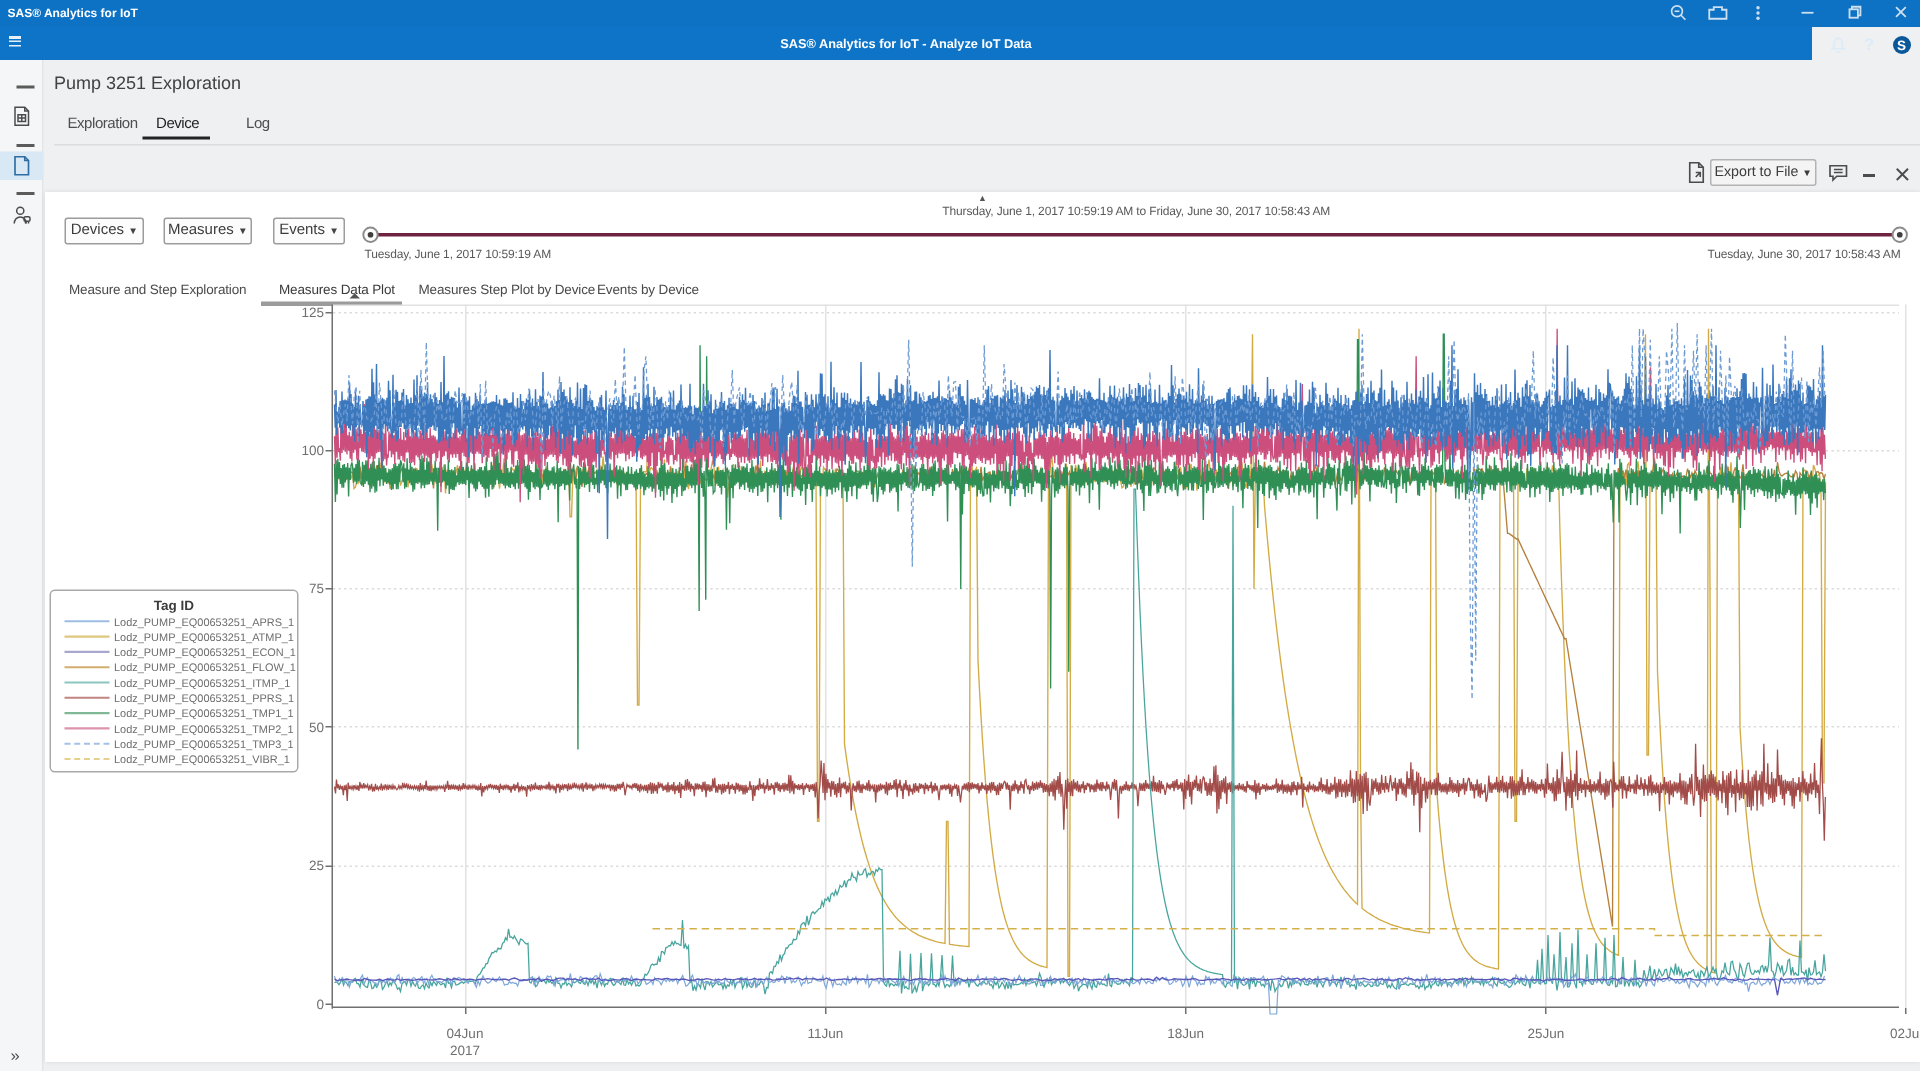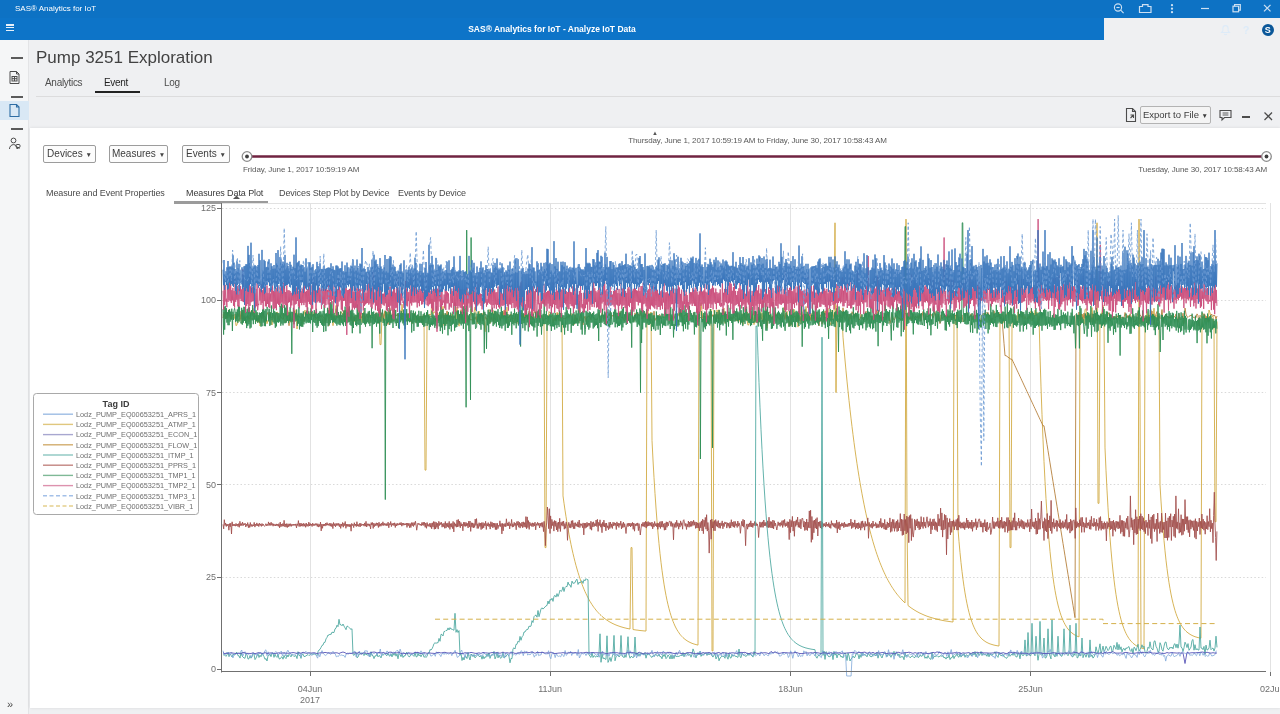--- a/index.html
+++ b/index.html
@@ -1,25 +1,25 @@
 <!DOCTYPE html>
 <html><head><meta charset="utf-8">
 <style>
 *{margin:0;padding:0;box-sizing:border-box}
 html,body{width:1280px;height:714px;overflow:hidden;font-family:"Liberation Sans",sans-serif;background:#eff0f2}
 .abs{position:absolute}
 #bar1{position:absolute;left:0;top:0;width:1280px;height:18px;background:#0d72c4;color:#fff}
-#bar1 .t{position:absolute;left:15px;top:4px;font-size:8px;font-weight:normal;letter-spacing:0}
-#bar2{position:absolute;left:0;top:18px;width:1104px;height:22px;background:#0d74c8;color:#fff}
+#bar1 .t{position:absolute;left:5px;top:4px;font-size:8px;font-weight:bold;letter-spacing:0}
+#bar2{position:absolute;left:0;top:18px;width:1208px;height:22px;background:#0d74c8;color:#fff}
 #ham{position:absolute;left:6px;top:6px;width:8px;height:10px}
 #ham div{height:1.7px;background:#e8f1fa;margin-bottom:1.1px}
 #bar2 .t{position:absolute;left:0;right:0;top:5.5px;text-align:center;font-size:8.5px;font-weight:bold;color:#fff}
 #side{position:absolute;left:0;top:40px;width:29px;height:674px;background:#f5f6f7;border-right:1px solid #e3e4e6}
 .sideicon{position:absolute;left:7px;width:15px;height:15px}
-#title{position:absolute;left:36px;top:47.5px;font-size:17px;color:#424242;letter-spacing:0}
+#title{position:absolute;left:36px;top:47.5px;font-size:12px;color:#424242;letter-spacing:0}
 .tab{position:absolute;top:77px;font-size:10px;letter-spacing:-.3px;color:#4e4e4e}
 #tabline{position:absolute;left:36px;top:96px;width:1244px;height:1px;background:#dcdcdd}
 #outline{position:absolute;left:95px;top:90.5px;width:45px;height:2.5px;background:#222}
 #panel{position:absolute;left:30px;top:127.5px;width:1250px;height:580px;background:#fff;box-shadow:0 0 3px rgba(0,0,0,.10)}
 .drop{position:absolute;top:145px;height:18px;border:1px solid #9c9c9c;background:#fcfcfc;border-radius:2px;font-size:10px;color:#3c3c3c;line-height:16px;text-align:center}
 .drop .car{font-size:6.5px;color:#444}
 .small{font-size:8px;letter-spacing:-.1px;color:#595959}
 .subtab{position:absolute;top:188px;font-size:9px;letter-spacing:-.1px;color:#4a4a4a}
 </style></head>
 <body>
@@ -88,22 +88,22 @@
         <circle cx="6.5" cy="4.5" r="2.4"></circle>
         <path d="M2.5 13 A4 4.4 0 0 1 10.5 13"></path>
         <rect x="9" y="8.5" width="4" height="3" rx="1"></rect>
         <line x1="10" y1="11.5" x2="10" y2="13"></line>
         <line x1="12" y1="11.5" x2="12" y2="13"></line>
       </g>
     </svg>
   <div class="abs" style="left:7px;top:658px;font-size:11px;color:#4c4c4c">»</div>
 </div>
 <div id="title">Pump 3251 Exploration</div>
-<div class="tab" style="left:45px">Analytics</div>
-<div class="tab" style="left:104px;color:#1f1f1f">Event</div>
+<div class="tab" style="left:45px">Exploration</div>
+<div class="tab" style="left:104px;color:#1f1f1f">Device</div>
 <div class="tab" style="left:164px">Log</div>
 <div id="outline"></div>
 <div id="tabline"></div>
 <svg class="abs" style="left:1124px;top:107px" width="14" height="16" viewBox="0 0 14 16">
     <g fill="none" stroke="#4c4c4c" stroke-width="1.1">
       <path d="M2.5 1.5 L8.5 1.5 L11.5 4.5 L11.5 14.5 L2.5 14.5 Z"></path>
       <path d="M8.5 1.5 L8.5 4.5 L11.5 4.5"></path>
       <path d="M6.5 11 L9.5 8 M9.5 11 L9.5 8 L6.5 8"></path>
     </g>
   </svg>
@@ -127,25 +127,25 @@
 <div class="drop" style="left:182px;width:48px">Events <span class="car">▼</span></div>
 <div class="abs small" style="left:0;top:136px;width:1515px;text-align:center">Thursday, June 1, 2017 10:59:19 AM to Friday, June 30, 2017 10:58:43 AM</div>
 <div class="abs" style="left:652px;top:129.5px;font-size:6px;color:#555">▲</div>
 <svg class="abs" style="left:240px;top:148px" width="1034" height="17" viewBox="0 0 1034 17">
   <line x1="12" y1="8.5" x2="1022" y2="8.5" stroke="#702341" stroke-width="2.4"></line>
   <circle cx="7" cy="8.5" r="4.8" fill="#fff" stroke="#8c8c8c" stroke-width="1.3"></circle>
   <circle cx="7" cy="8.5" r="1.9" fill="#3f3f3f"></circle>
   <circle cx="1026.5" cy="8.5" r="4.8" fill="#fff" stroke="#8c8c8c" stroke-width="1.3"></circle>
   <circle cx="1026.5" cy="8.5" r="1.9" fill="#3f3f3f"></circle>
 </svg>
-<div class="abs small" style="left:243px;top:165px">Friday, June 1, 2017 10:59:19 AM</div>
+<div class="abs small" style="left:243px;top:165px">Tuesday, June 1, 2017 10:59:19 AM</div>
 <div class="abs small" style="right:13px;top:165px">Tuesday, June 30, 2017 10:58:43 AM</div>
-<div class="subtab" style="left:46px">Measure and Event Properties</div>
+<div class="subtab" style="left:46px">Measure and Step Exploration</div>
 <div class="subtab" style="left:186px;color:#3a3a3a">Measures Data Plot</div>
-<div class="subtab" style="left:279px">Devices Step Plot by Device</div>
+<div class="subtab" style="left:279px">Measures Step Plot by Device</div>
 <div class="subtab" style="left:398px">Events by Device</div>
 <div class="abs" style="left:174px;top:201px;width:94px;height:2.5px;background:#9b9b9b"></div>
 <svg class="abs" style="left:0;top:0" width="1280" height="714" viewBox="0 0 1280 714">
 <line x1="222" y1="208.5" x2="1266" y2="208.5" stroke="#d9d9d9" stroke-width="1" stroke-dasharray="1.5 2.2"></line>
 <line x1="222" y1="300.5" x2="1266" y2="300.5" stroke="#d9d9d9" stroke-width="1" stroke-dasharray="1.5 2.2"></line>
 <line x1="222" y1="392.5" x2="1266" y2="392.5" stroke="#d9d9d9" stroke-width="1" stroke-dasharray="1.5 2.2"></line>
 <line x1="222" y1="484.5" x2="1266" y2="484.5" stroke="#d9d9d9" stroke-width="1" stroke-dasharray="1.5 2.2"></line>
 <line x1="222" y1="577.5" x2="1266" y2="577.5" stroke="#d9d9d9" stroke-width="1" stroke-dasharray="1.5 2.2"></line>
 <line x1="310.5" y1="203" x2="310.5" y2="672" stroke="#e2e2e2" stroke-width="1"></line>
 <line x1="550.5" y1="203" x2="550.5" y2="672" stroke="#e2e2e2" stroke-width="1"></line>

